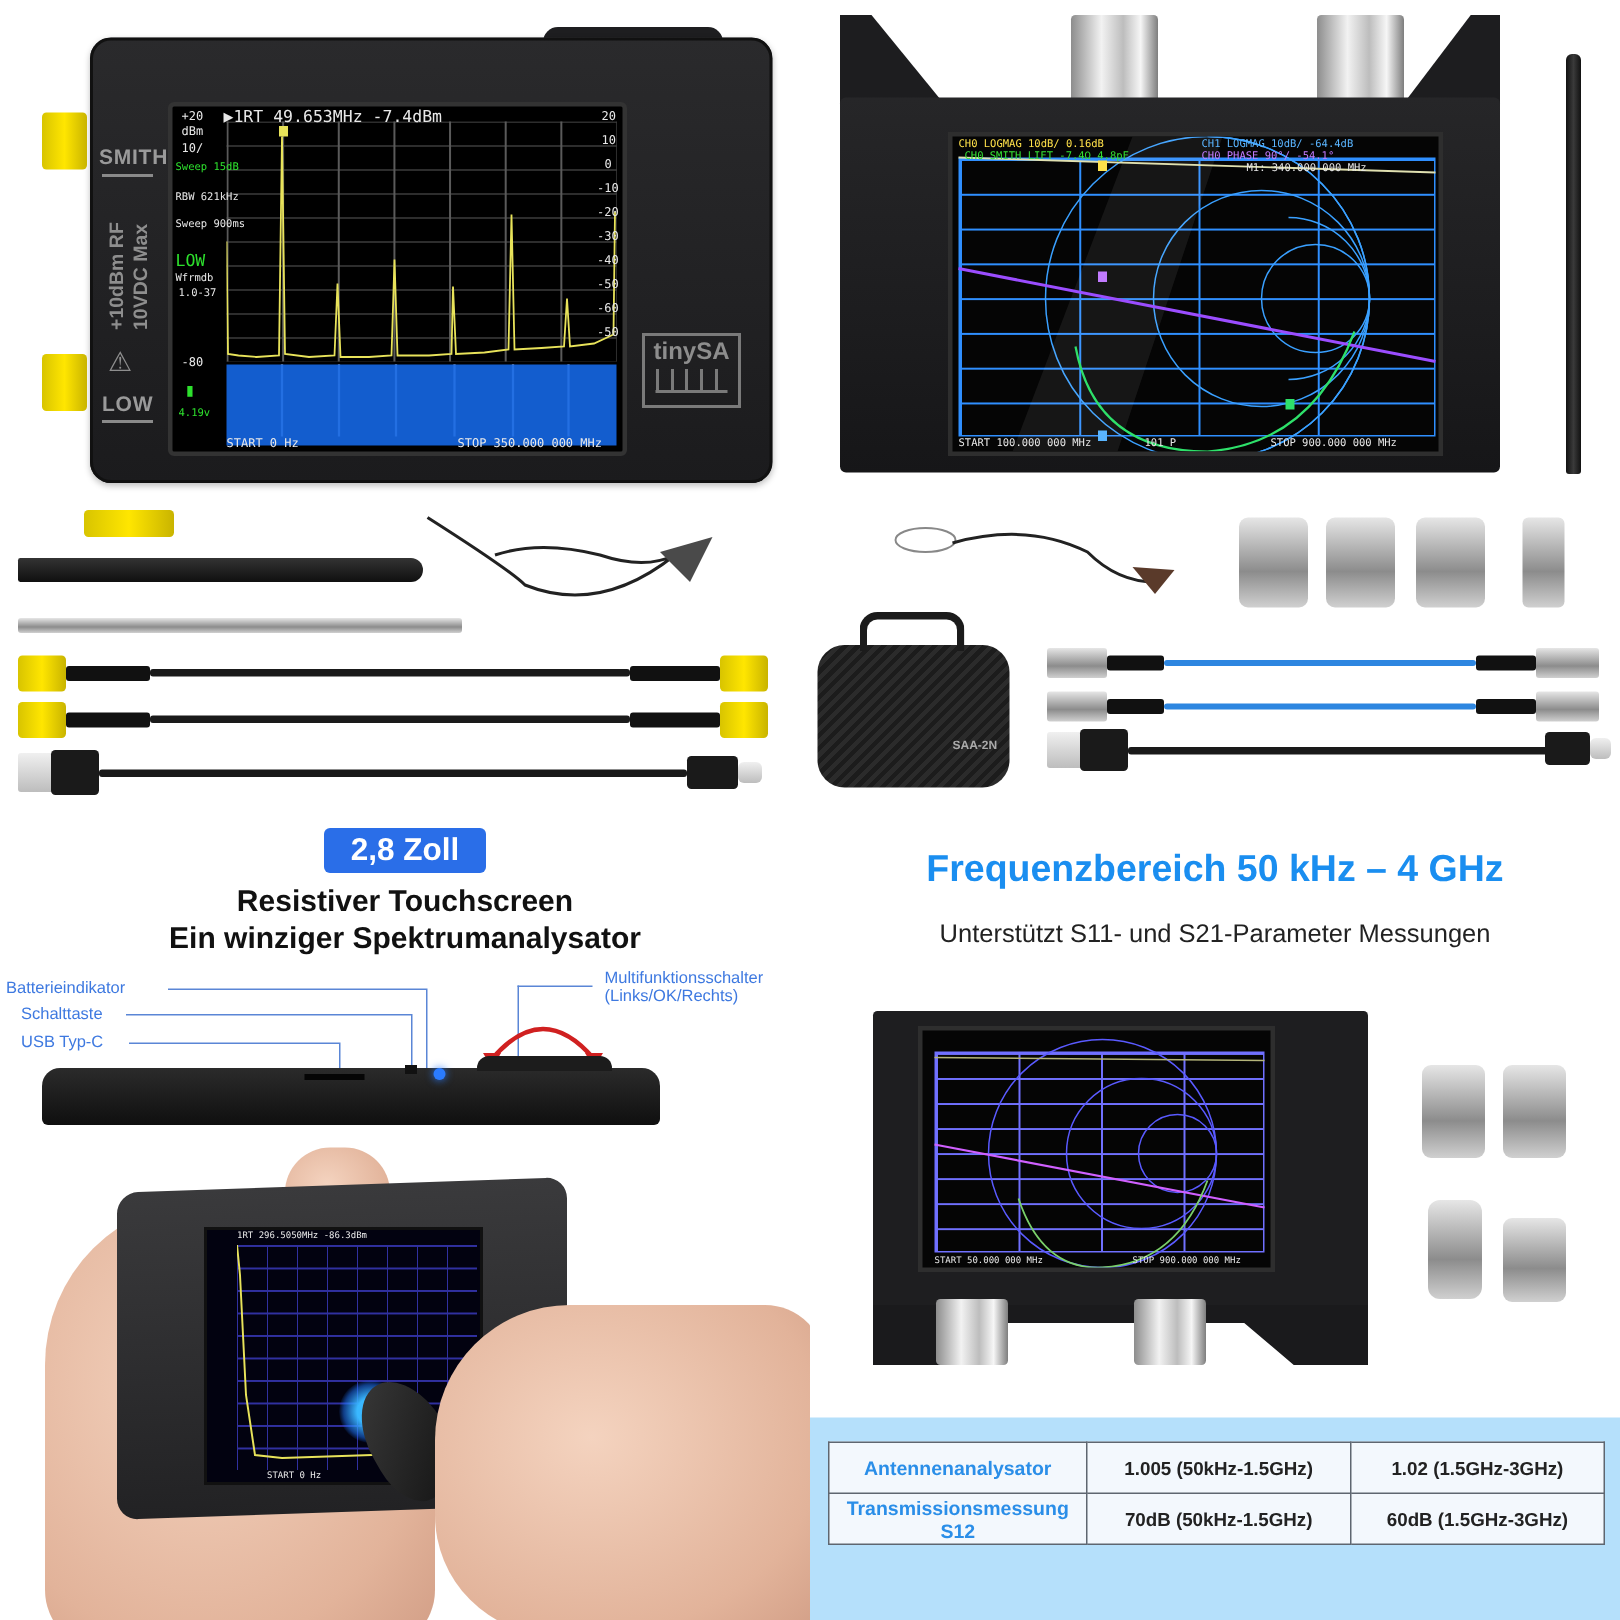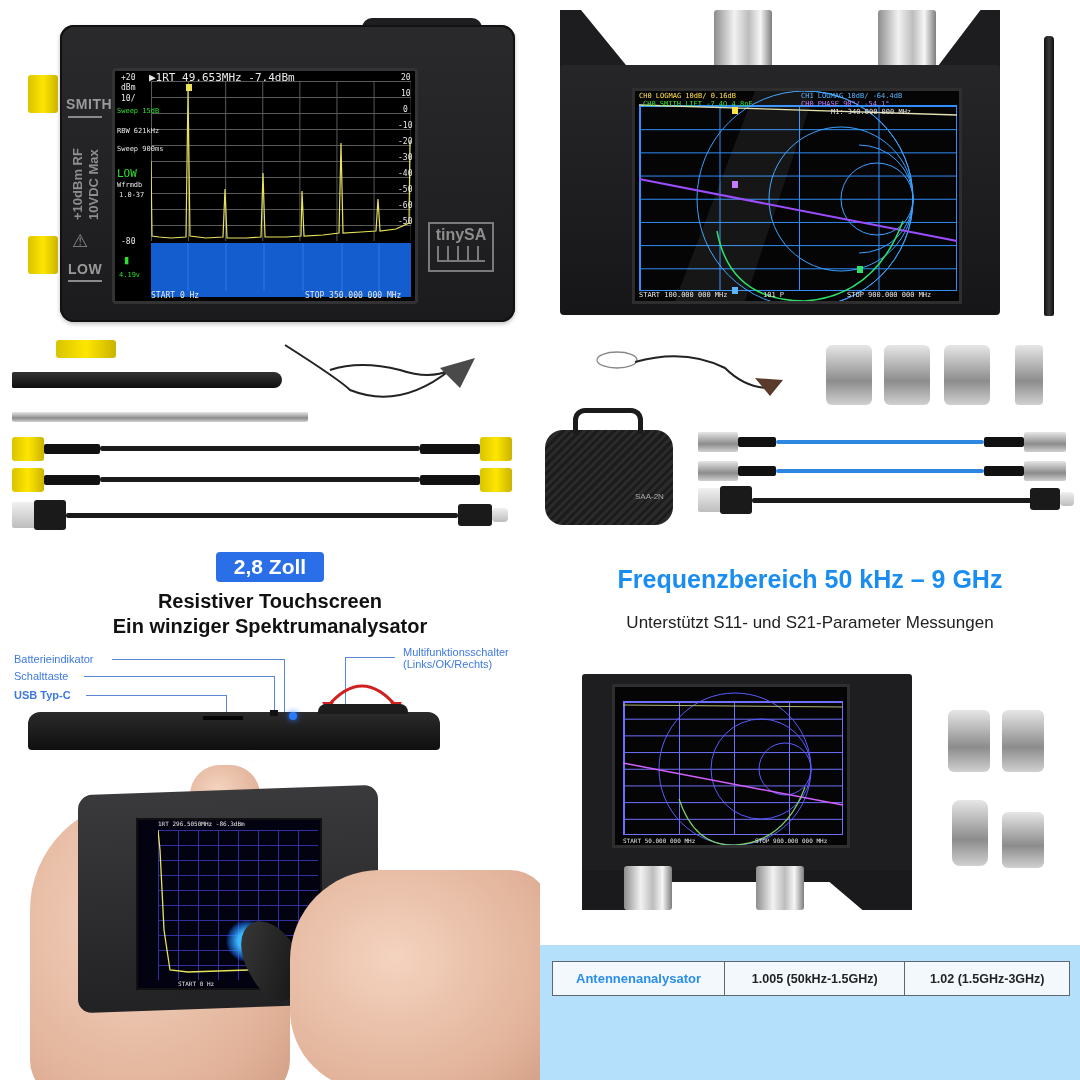--- a/index.html
+++ b/index.html
@@ -233,21 +233,21 @@
     <path d="M40 14 Q90 0 130 20 Q150 40 175 40" fill="none" stroke="#222" stroke-width="2"></path>
     <polygon points="160,30 188,32 175,48" fill="#5a3a2a"></polygon>
   </svg>
   <div class="abs metal" style="left:286px;top:15px;width:46px;height:60px;border-radius:6px;"></div>
   <div class="abs metal" style="left:344px;top:15px;width:46px;height:60px;border-radius:6px;"></div>
   <div class="abs metal" style="left:404px;top:15px;width:46px;height:60px;border-radius:6px;"></div>
   <div class="abs metal" style="left:475px;top:15px;width:28px;height:60px;border-radius:4px;"></div>
 
   <div class="abs" style="left:5px;top:100px;width:128px;height:95px;background:repeating-linear-gradient(135deg,#1c1c1c 0 3px,#2b2b2b 3px 6px);border-radius:18px;">
     <div class="abs" style="left:28px;top:-22px;width:70px;height:26px;border:5px solid #1b1b1b;border-bottom:none;border-radius:12px 12px 0 0;"></div>
-    <div class="abs" style="left:90px;top:62px;color:#aaa;font-size:8px;">SAA-2N</div>
+    <div class="abs" style="left:90px;top:62px;color:#aaa;font-size:8px;font-weight:bold;">SAA-2N</div>
   </div>
 
   <div class="abs metal" style="left:158px;top:102px;width:40px;height:20px;"></div>
   <div class="abs boot" style="left:198px;top:107px;width:38px;"></div>
   <div class="abs cable blue" style="left:236px;top:110px;width:208px;"></div>
   <div class="abs boot" style="left:444px;top:107px;width:40px;"></div>
   <div class="abs metal" style="left:484px;top:102px;width:42px;height:20px;"></div>
 
   <div class="abs metal" style="left:158px;top:131px;width:40px;height:20px;"></div>
   <div class="abs boot" style="left:198px;top:136px;width:38px;"></div>
@@ -259,46 +259,46 @@
   <div class="abs" style="left:180px;top:156px;width:32px;height:28px;background:#1a1a1a;border-radius:3px;"></div>
   <div class="abs cable" style="left:212px;top:168px;width:280px;"></div>
   <div class="abs" style="left:490px;top:158px;width:30px;height:22px;background:#1a1a1a;border-radius:3px;"></div>
   <div class="abs usb-a" style="left:520px;top:162px;width:14px;height:14px;border-radius:4px;"></div>
 </div>
 
 <div class="abs pill">2,8 Zoll</div>
 <div class="abs headline" style="top:590px;">Resistiver Touchscreen</div>
 <div class="abs headline" style="top:615px;">Ein winziger Spektrumanalysator</div>
 
-<div class="abs callout" style="left:14px;top:653px;">Batterieindikator</div>
+<div class="abs callout" style="left:4px;top:653px;">Batterieindikator</div>
 <div class="abs callout-line" style="left:112px;top:659px;width:172px;height:1px;"></div>
 <div class="abs callout-line" style="left:284px;top:659px;width:1px;height:54px;"></div>
 <div class="abs callout" style="left:14px;top:670px;">Schalttaste</div>
 <div class="abs callout-line" style="left:84px;top:676px;width:190px;height:1px;"></div>
 <div class="abs callout-line" style="left:274px;top:676px;width:1px;height:37px;"></div>
-<div class="abs callout" style="left:14px;top:689px;font-weight:bold;">USB Typ-C</div>
+<div class="abs callout" style="left:14px;top:689px;">USB Typ-C</div>
 <div class="abs callout-line" style="left:86px;top:695px;width:140px;height:1px;"></div>
 <div class="abs callout-line" style="left:226px;top:695px;width:1px;height:22px;"></div>
 <div class="abs callout" style="left:403px;top:646px;">Multifunktionsschalter</div>
 <div class="abs callout" style="left:403px;top:658px;">(Links/OK/Rechts)</div>
 <div class="abs callout-line" style="left:345px;top:657px;width:50px;height:1px;"></div>
 <div class="abs callout-line" style="left:345px;top:657px;width:1px;height:50px;"></div>
 
 <svg class="abs" style="left:320px;top:672px;" width="84" height="40" viewBox="0 0 84 40">
   <path d="M8 34 Q42 -6 76 34" fill="none" stroke="#d02020" stroke-width="3"></path>
   <polygon points="2,30 14,30 8,40" fill="#d02020"></polygon>
   <polygon points="70,30 82,30 76,40" fill="#d02020"></polygon>
 </svg>
 <div class="abs" style="left:28px;top:712px;width:412px;height:38px;background:linear-gradient(180deg,#2b2b2b,#0f0f0f);border-radius:12px 12px 4px 4px;"></div>
 <div class="abs" style="left:203px;top:716px;width:40px;height:4px;background:#050505;"></div>
 <div class="abs" style="left:270px;top:710px;width:8px;height:6px;background:#111;"></div>
 <div class="abs" style="left:289px;top:712px;width:8px;height:8px;background:#2a7bff;border-radius:50%;box-shadow:0 0 6px #2a7bff;"></div>
 <div class="abs" style="left:318px;top:704px;width:90px;height:10px;background:#1c1c1c;border-radius:8px 8px 0 0;"></div>
 
-<div class="abs freq-title">Frequenzbereich 50 kHz – 9 GHz</div>
+<div class="abs freq-title">Frequenzbereich 50 kHz – 4 GHz</div>
 <div class="abs freq-sub">Unterstützt S11- und S21-Parameter Messungen</div>
 
 <div class="abs" style="left:582px;top:674px;width:330px;height:200px;background:#1e1e20;border-radius:3px;"></div>
 <div class="abs" style="left:582px;top:870px;width:330px;height:40px;background:#1a1a1c;clip-path:polygon(0 0,100% 0,100% 100%,85% 100%,75% 30%,25% 30%,15% 100%,0 100%);"></div>
 <div class="abs n-conn" style="left:624px;top:866px;width:48px;height:44px;"></div>
 <div class="abs n-conn" style="left:756px;top:866px;width:48px;height:44px;"></div>
 <div class="abs vna-screen" style="left:612px;top:684px;width:238px;height:164px;">
   <div class="vna-grid" style="left:8px;top:14px;width:220px;height:134px;background-image:linear-gradient(#7070ff 1px, transparent 1px),linear-gradient(90deg,#7070ff 1px, transparent 1px);background-size:100% 16.7px, 55px 100%;border-color:#7070ff;"></div>
   <svg class="abs" style="left:0;top:0;" width="238" height="164" viewBox="0 0 238 164">
     <g fill="none" stroke="#5a5aff" stroke-width="1">
@@ -338,14 +338,19 @@
 </div>
 
 <div class="abs spec-panel"></div>
 <table class="abs spec-table">
   <tbody>
     <tr>
       <td class="lbl">Antennenanalysator</td>
       <td class="val">1.005 (50kHz-1.5GHz)</td>
       <td class="val">1.02 (1.5GHz-3GHz)</td>
     </tr>
+    <tr>
+      <td class="lbl">Transmissionsmessung S12</td>
+      <td class="val">70dB (50kHz-1.5GHz)</td>
+      <td class="val">60dB (1.5GHz-3GHz)</td>
+    </tr>
   </tbody>
 </table>
 
 </body></html>

